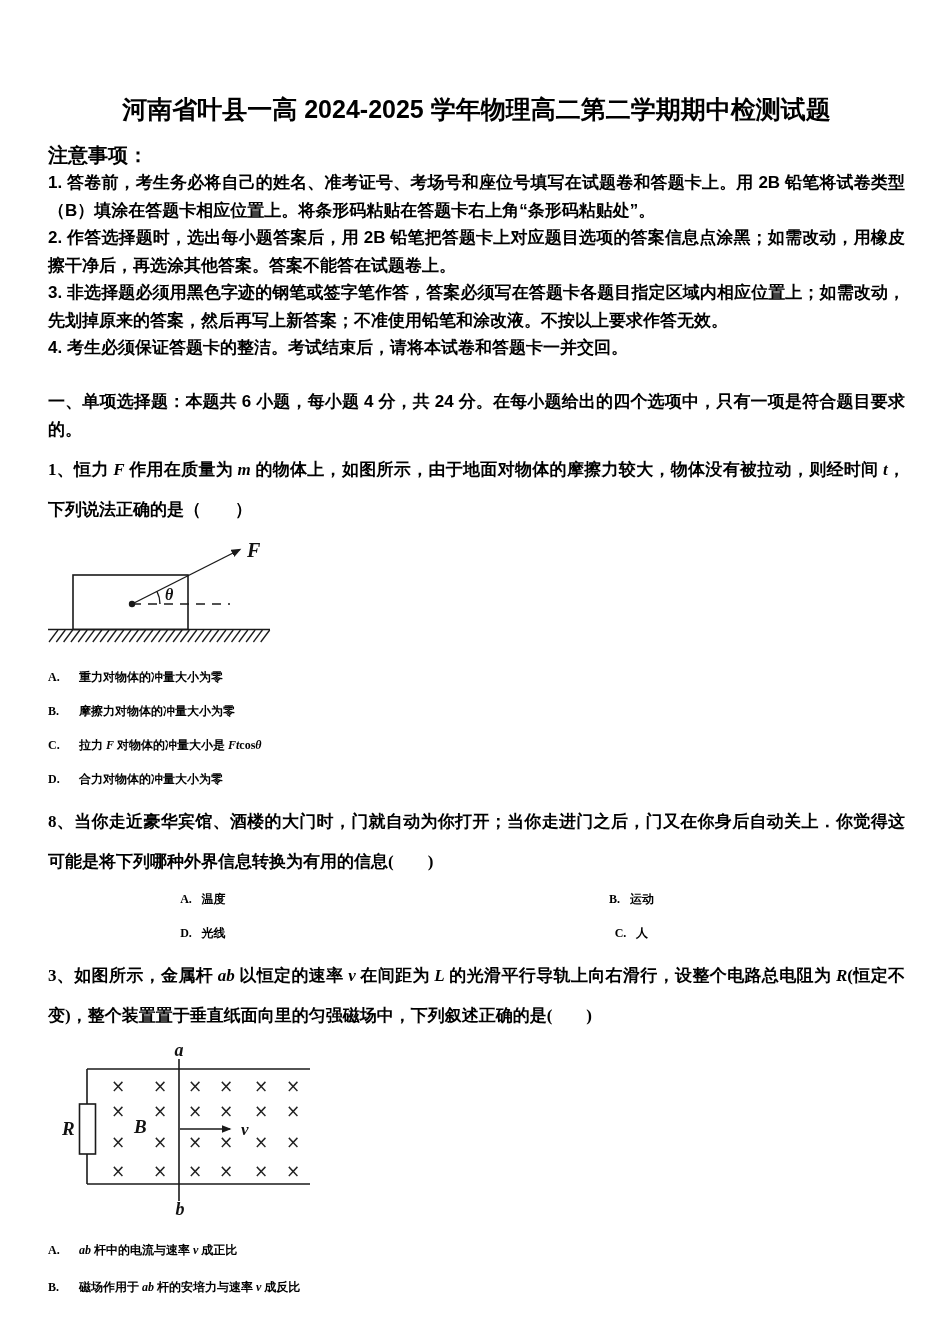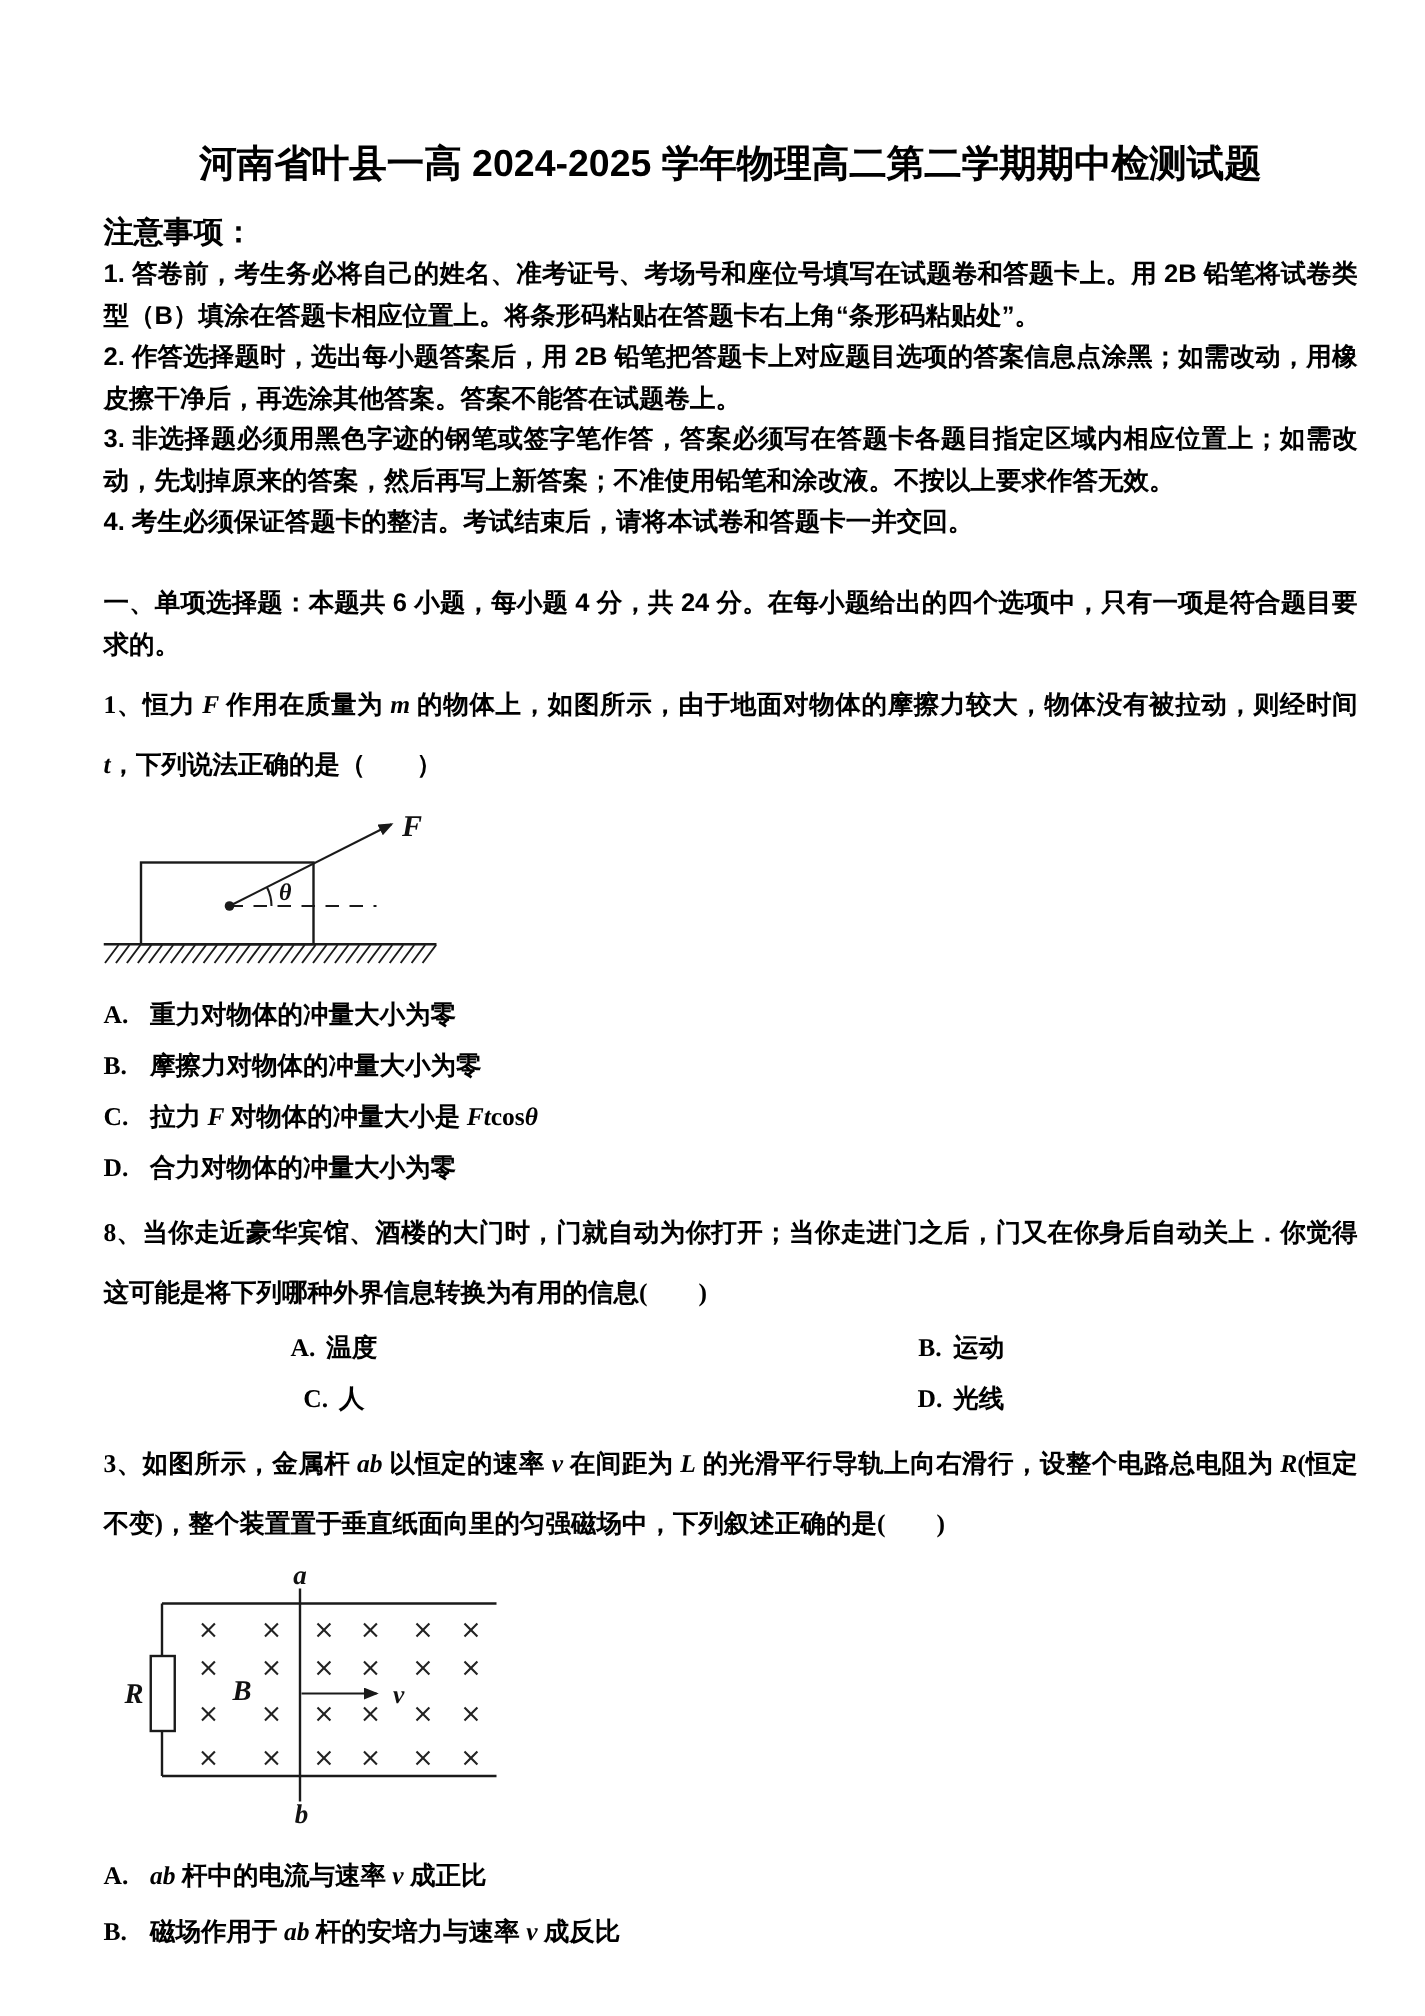--- a/index.html
+++ b/index.html
@@ -3,21 +3,21 @@
 <meta charset="utf-8">
 <style>
   * { box-sizing: border-box; }
   html, body { margin: 0; padding: 0; }
   body {
     width: 950px; height: 1344px;
     background: #ffffff; color: #000000;
     font-family: "Liberation Serif", "DejaVu Serif", serif;
     overflow: hidden;
   }
-  .page { padding: 94px 45px 0 69px; }
+  .page { padding: 94px 45px 0 48px; }
 
   .title {
     margin: 0 0 16px 0;
     font-size: 25px; line-height: 1.25;
     font-weight: 800; text-align: center;
     font-family: "Liberation Sans", "DejaVu Sans", sans-serif;
   }
 
   .notice-head {
     margin: 0; font-size: 20px; line-height: 28px; font-weight: 700;
@@ -35,21 +35,21 @@
     text-align: justify;
   }
 
   .stem {
     margin: 6px 0 0 0; font-size: 17px; line-height: 40px;
     font-weight: 600; text-align: justify;
   }
 
   .it { font-style: italic; font-family: "Liberation Serif", "DejaVu Serif", serif; }
 
-  .option { font-size: 17px; font-weight: 600; }
+  .option { font-size: 12px; font-weight: 600; }
   .q1-options .option { line-height: 34px; }
   .q2-options { display: grid; grid-template-columns: 300px 1fr; }
   .q2-options .option { line-height: 34px; text-align: center; }
   .q3-options .option { line-height: 37px; }
   .opt-label {
     display: inline-block; min-width: 31px;
     font-weight: 700; font-family: "Liberation Serif", "DejaVu Serif", serif;
   }
 
   .fig1 { display: block; margin: 6px 0 10px 0; }
@@ -138,22 +138,22 @@
     <div class="option"><span class="opt-label">B.</span><span class="opt-text"><span>摩擦力对物体的冲量大小为零</span></span></div>
     <div class="option"><span class="opt-label">C.</span><span class="opt-text"><span>拉力 </span><span class="it">F</span><span> 对物体的冲量大小是 </span><span class="it">Ft</span><span>cos</span><span class="it">θ</span></span></div>
     <div class="option"><span class="opt-label">D.</span><span class="opt-text"><span>合力对物体的冲量大小为零</span></span></div>
   </div>
 
   <p class="stem"><span>8、当你走近豪华宾馆、酒楼的大门时，门就自动为你打开；当你走进门之后，门又在你身后自动关上．你觉得这可能是将下列哪种外界信息转换为有用的信息(　　)</span></p>
 
   <div class="q2-options">
     <div class="option"><span class="opt-label">A.</span><span class="opt-text"><span>温度</span></span></div>
     <div class="option"><span class="opt-label">B.</span><span class="opt-text"><span>运动</span></span></div>
+    <div class="option"><span class="opt-label">D.</span><span class="opt-text"><span>光线</span></span></div>
     <div class="option"><span class="opt-label">C.</span><span class="opt-text"><span>人</span></span></div>
-    <div class="option"><span class="opt-label">D.</span><span class="opt-text"><span>光线</span></span></div>
   </div>
 
   <p class="stem"><span>3、如图所示，金属杆 </span><span class="it">ab</span><span> 以恒定的速率 </span><span class="it">v</span><span> 在间距为 </span><span class="it">L</span><span> 的光滑平行导轨上向右滑行，设整个电路总电阻为 </span><span class="it">R</span><span>(恒定不变)，整个装置置于垂直纸面向里的匀强磁场中，下列叙述正确的是(　　)</span></p>
 
   <svg class="fig2" width="258" height="178" viewBox="0 0 258 178" role="img">
     <defs>
       <marker id="ah2" markerWidth="12" markerHeight="10" refX="8.5" refY="4" orient="auto" markerUnits="userSpaceOnUse">
         <path d="M0,0 L10,4 L0,8 z" fill="#1a1a1a"></path>
       </marker>
     </defs>

